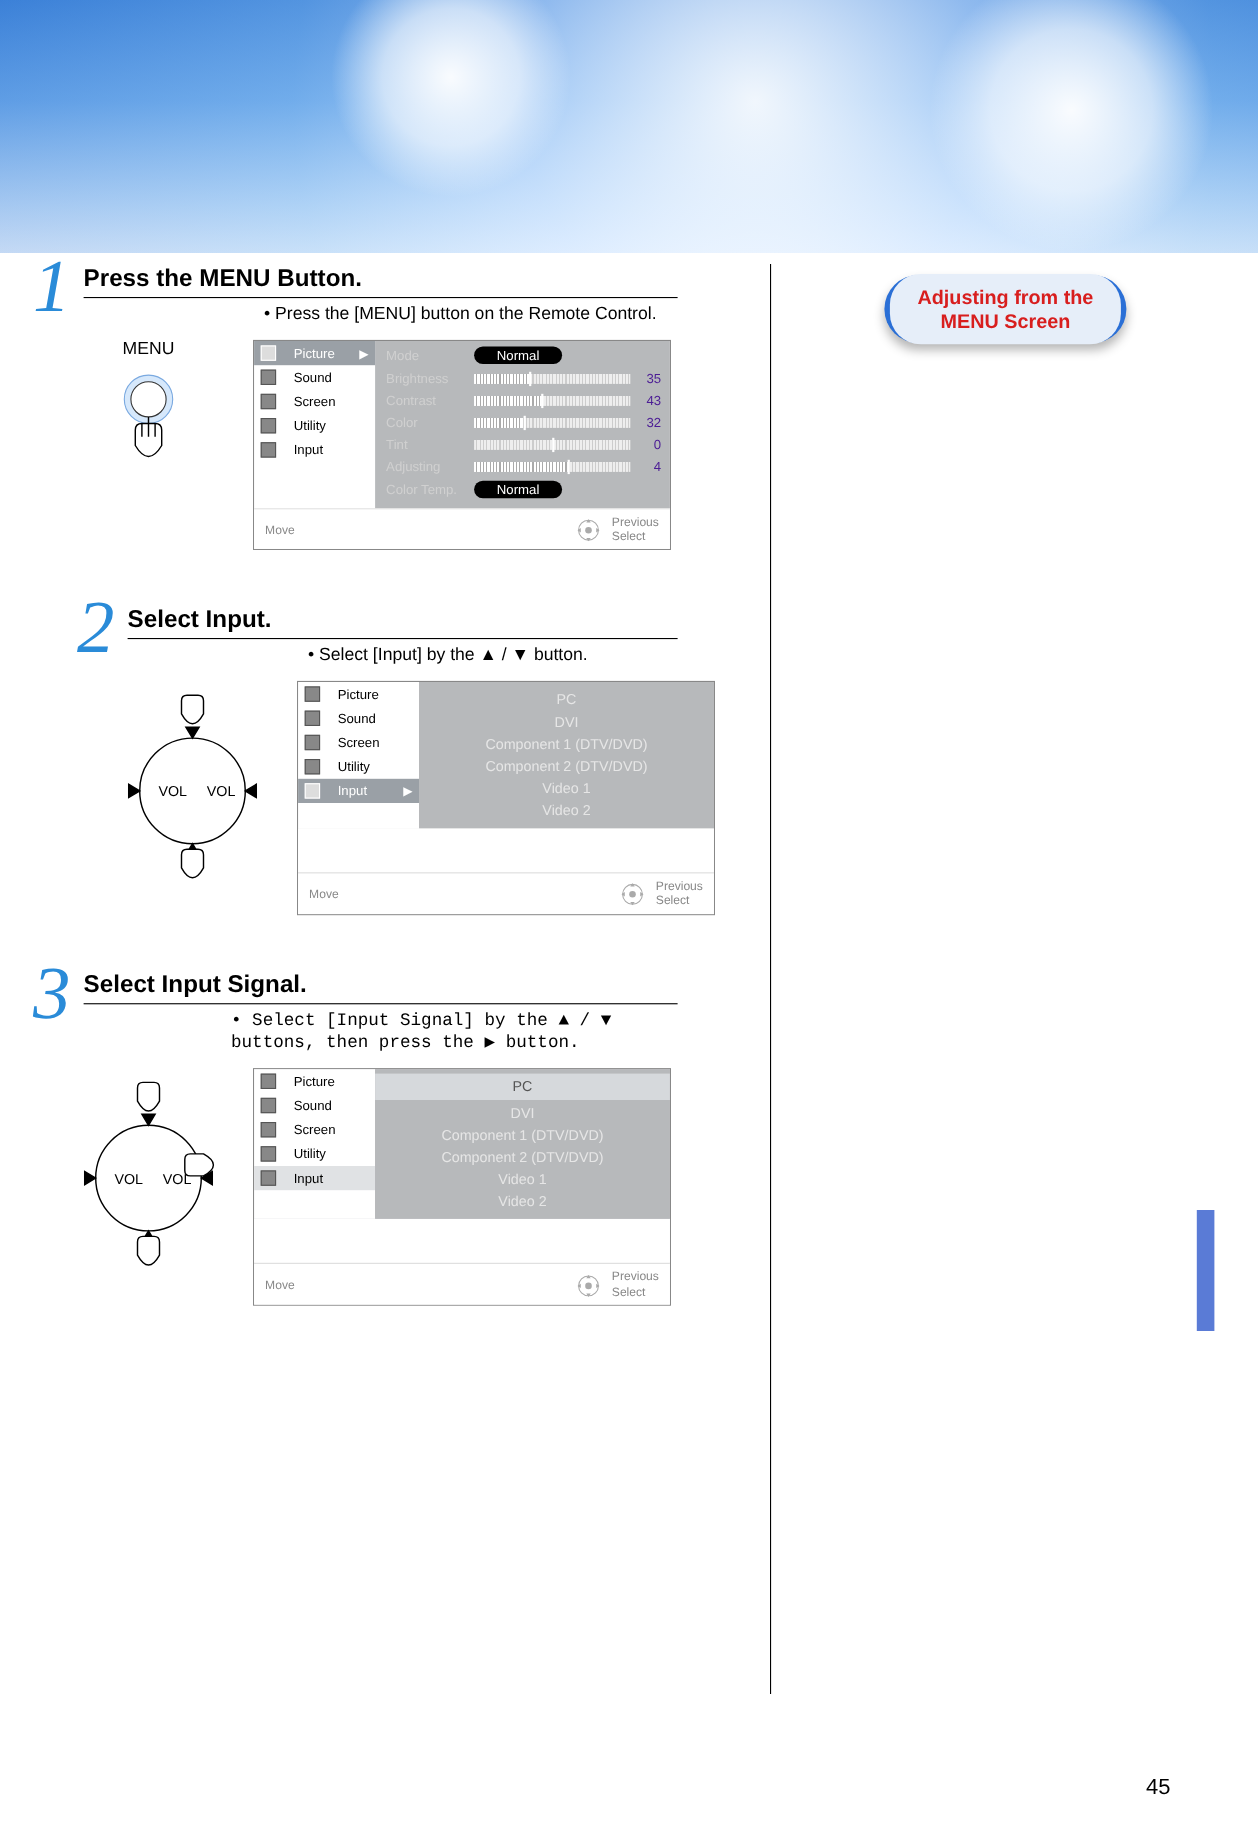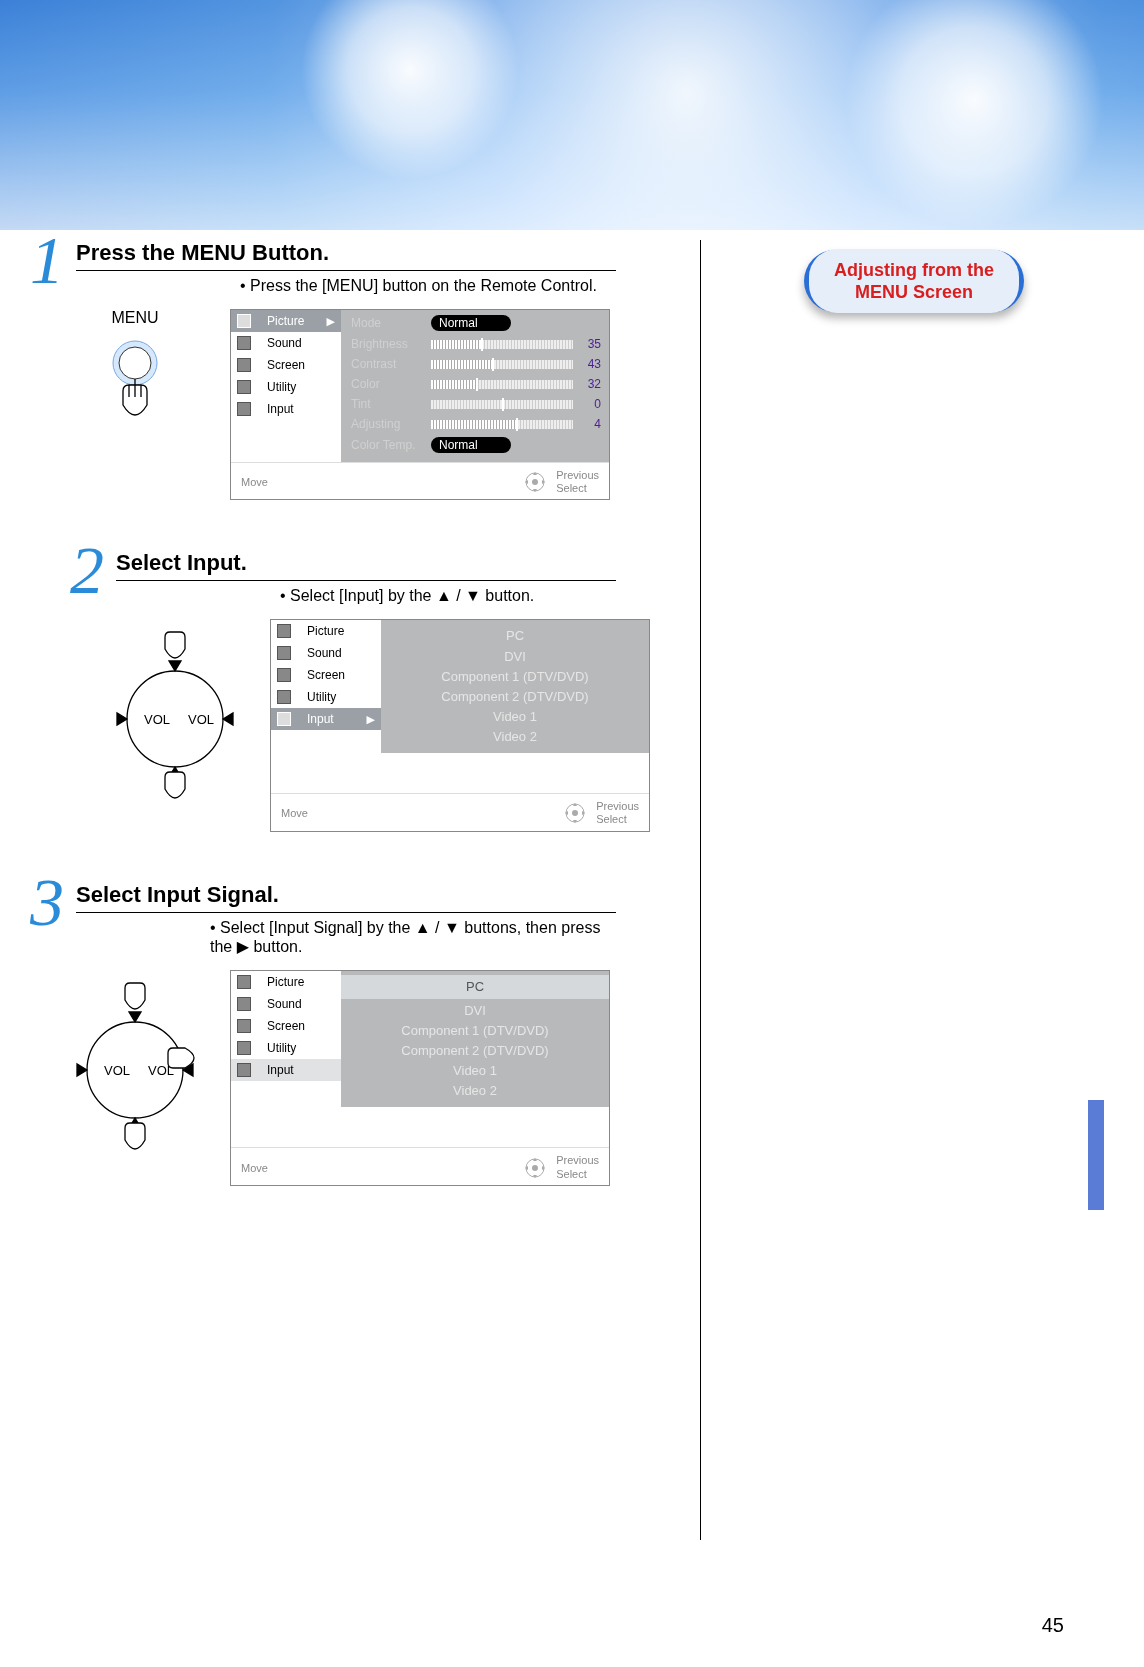--- a/index.html
+++ b/index.html
@@ -129,21 +129,21 @@
     padding: 3px 0;
     gap: 2px;
   }
   .psrow .lbl { width: 78px; color:#d0d0d0;}
   .pill {
     background: #000;
     color: #fff;
     border-radius: 9px;
     padding: 1px 8px;
     font-size: 12px;
-    text-align: left;
+    text-align: center;
     min-width: 80px;
   }
   .bar {
     flex: 1;
     height: 9px;
     background: repeating-linear-gradient(90deg,#eee 0,#eee 2px,#ccc 2px,#ccc 3px);
     position: relative;
     margin-right: 4px;
   }
   .bar .fill {
@@ -449,21 +449,21 @@
             <span>Select</span>
           </span>
         </div>
       </div>
     </div>
   </div>
 
   <div class="step">
     <div class="step-num">3</div>
     <h2 class="step-title">Select Input Signal.</h2>
-    <div class="step-bullet" style="margin-left:170px;">• Select [Input Signal] by the ▲ / ▼ buttons, then press the ▶ button.</div>
+    <div class="step-bullet" style="margin-left:170px;font-family:Liberation Mono, monospace;">• Select [Input Signal] by the ▲ / ▼ buttons, then press the ▶ button.</div>
     <div class="step-body">
       <div class="remote-col">
         <span class="remote-svg">
           <svg width="170" height="200" viewBox="0 0 170 200">
             <g stroke="#000" fill="#fff" stroke-width="1.3">
               <circle cx="85" cy="100" r="48"></circle>
               <path d="M85 52 l-6 -10 h12 z" fill="#000"></path>
               <path d="M85 148 l-6 10 h12 z" fill="#000"></path>
               <path d="M37 100 l-10 -6 v12 z" fill="#000"></path>
               <path d="M133 100 l10 -6 v12 z" fill="#000"></path>

